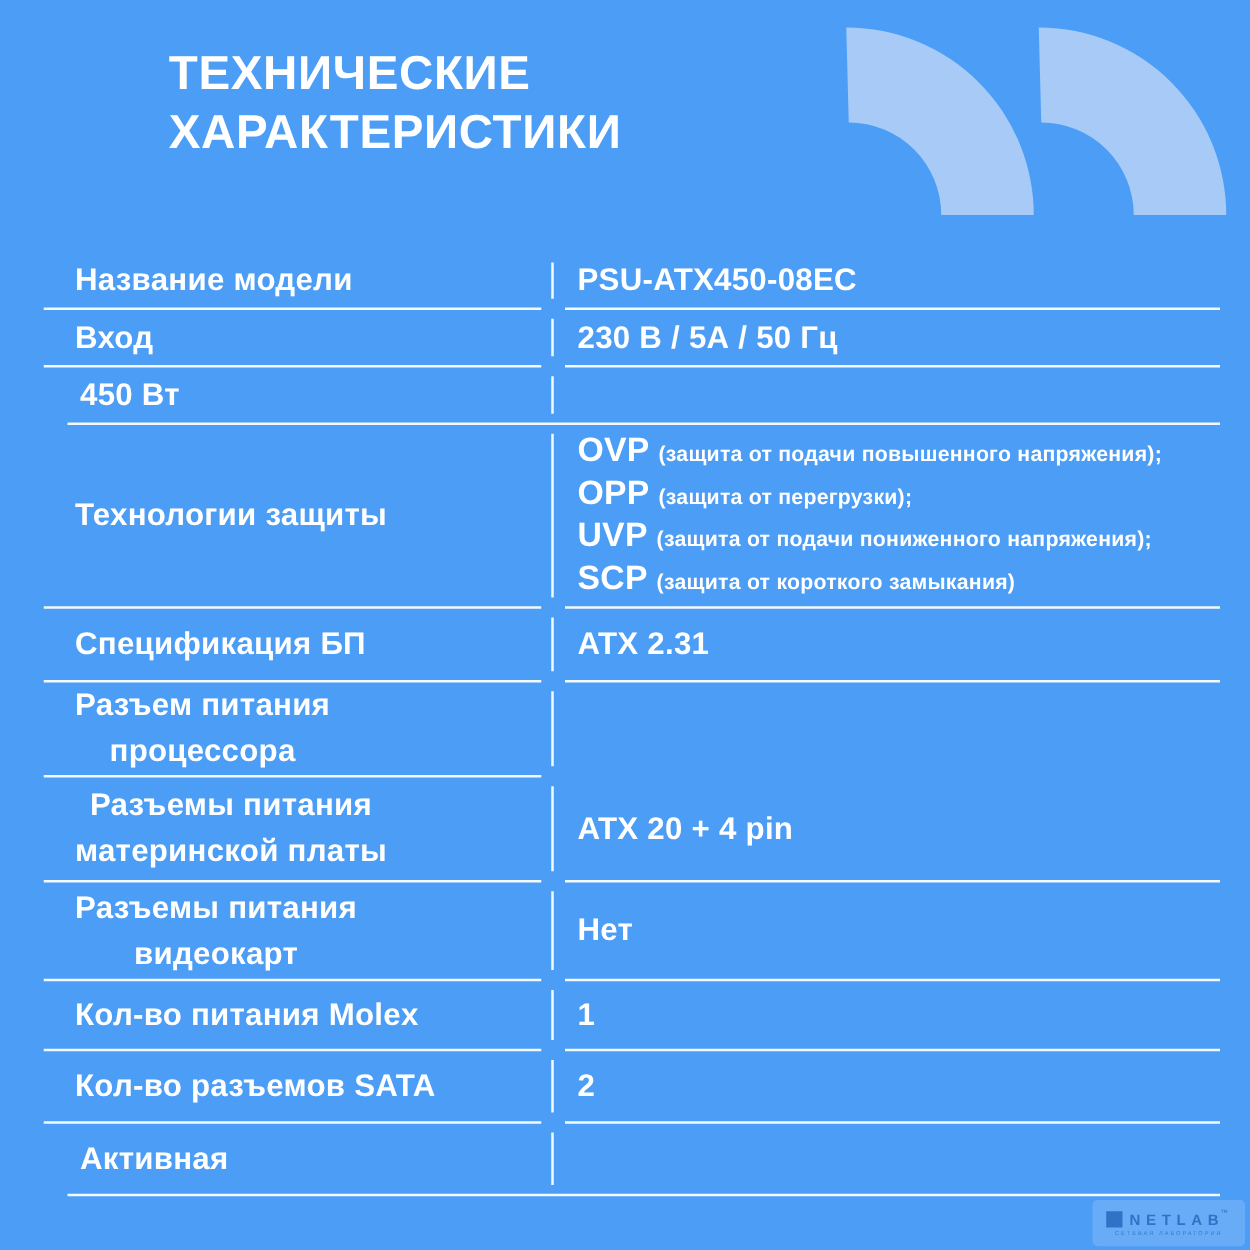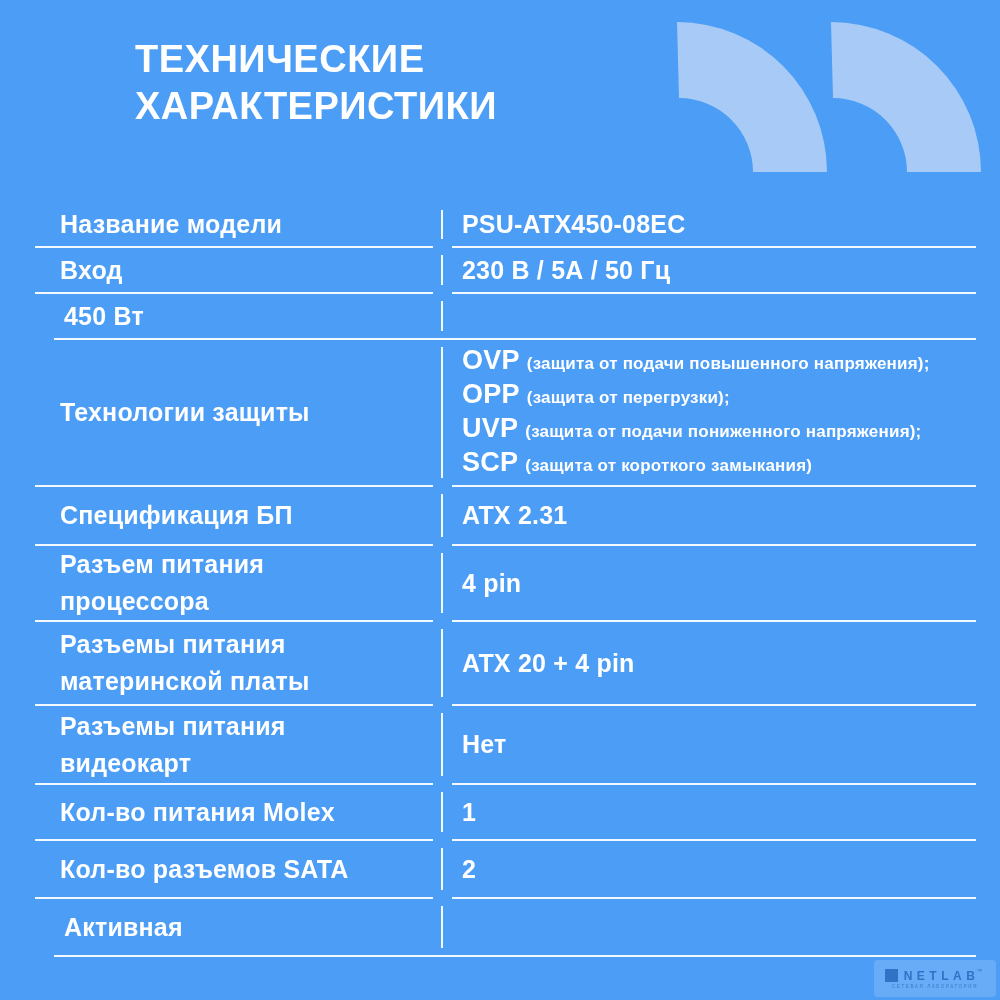--- a/index.html
+++ b/index.html
@@ -18,21 +18,21 @@
     color:var(--text);
     position:relative;
     overflow:hidden;
   }
   .title{
     position:absolute;left:135px;top:36px;
     font-size:38px;font-weight:700;line-height:47px;
     letter-spacing:.5px;color:var(--text);
   }
   .decor{position:absolute;left:676px;top:21px;}
-  .spec-table{position:absolute;left:35px;top:203px;width:941px;}
+  .spec-table{position:absolute;left:35px;top:203px;width:941px;text-align:center;}
   .row{display:flex;position:relative;align-items:stretch;}
   .cell-left{
     width:398px;border-bottom:2px solid var(--line);
     padding-left:25px;display:flex;align-items:center;
     font-size:25px;font-weight:700;line-height:37px;
     white-space:pre-line;letter-spacing:.2px;
   }
   .spacer{width:19px;}
   .cell-right{
     flex:1;border-bottom:2px solid var(--line);
@@ -126,21 +126,20 @@
     <div class="cell-left">Спецификация БП</div>
     <div class="spacer"></div>
     <div class="cell-right">ATX 2.31</div>
     <i class="vline"></i>
   </div>
 
   <div class="row r5">
     <div class="cell-left">Разъем питания
 процессора</div>
     <div class="spacer"></div>
-    <div class="cell-right">4 pin</div>
     <i class="vline"></i>
   </div>
 
   <div class="row r6">
     <div class="cell-left">Разъемы питания
 материнской платы</div>
     <div class="spacer"></div>
     <div class="cell-right">ATX 20 + 4 pin</div>
     <i class="vline"></i>
   </div>

